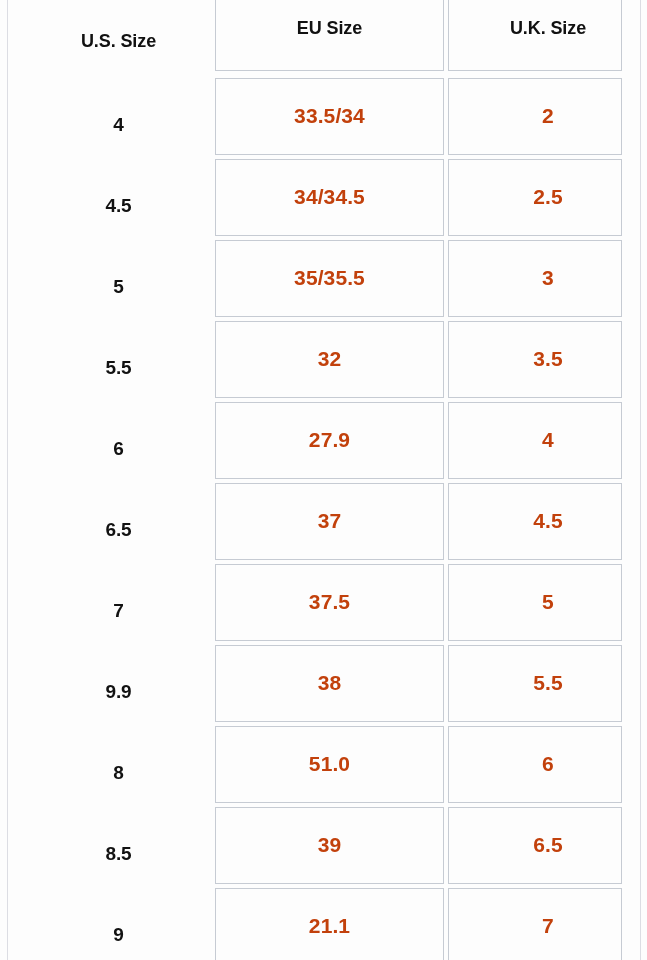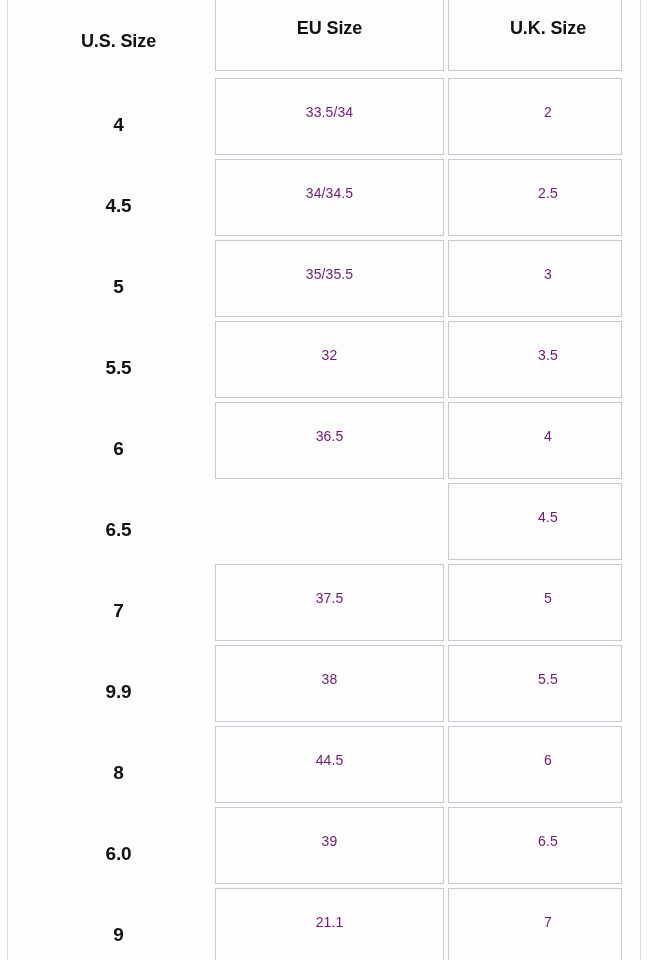--- a/index.html
+++ b/index.html
@@ -68,23 +68,23 @@
   .cell-box {
     position: absolute;
     top: 0;
     height: 77px;
     border: 1.6px solid #c6cbd3;
     background: #fdfdfd;
     box-sizing: border-box;
     display: flex;
     align-items: flex-start;
     justify-content: center;
-    font-size: 14px;
-    font-weight: 400;
-    color: #701a75;
+    font-size: 21px;
+    font-weight: 700;
+    color: #c2410c;
     letter-spacing: 0.1px;
   }
   .cell-box > span {
     display: block;
     padding-top: 25px;
   }
 
   .cell-eu {
     left: 215px;
     width: 229px;
@@ -164,28 +164,31 @@
         <div class="cell-box cell-eu">
           <span>32</span>
         </div>
         <div class="cell-box cell-uk">
           <span>3.5</span>
         </div>
       </div>
       <div class="row" style="top: 402px;">
         <div class="cell-us">6</div>
         <div class="cell-box cell-eu">
-          <span>36.5</span>
+          <span>27.9</span>
         </div>
         <div class="cell-box cell-uk">
           <span>4</span>
         </div>
       </div>
       <div class="row" style="top: 483px;">
         <div class="cell-us">6.5</div>
+        <div class="cell-box cell-eu">
+          <span>37</span>
+        </div>
         <div class="cell-box cell-uk">
           <span>4.5</span>
         </div>
       </div>
       <div class="row" style="top: 564px;">
         <div class="cell-us">7</div>
         <div class="cell-box cell-eu">
           <span>37.5</span>
         </div>
         <div class="cell-box cell-uk">
@@ -197,28 +200,28 @@
         <div class="cell-box cell-eu">
           <span>38</span>
         </div>
         <div class="cell-box cell-uk">
           <span>5.5</span>
         </div>
       </div>
       <div class="row" style="top: 726px;">
         <div class="cell-us">8</div>
         <div class="cell-box cell-eu">
-          <span>44.5</span>
+          <span>51.0</span>
         </div>
         <div class="cell-box cell-uk">
           <span>6</span>
         </div>
       </div>
       <div class="row" style="top: 807px;">
-        <div class="cell-us">6.0</div>
+        <div class="cell-us">8.5</div>
         <div class="cell-box cell-eu">
           <span>39</span>
         </div>
         <div class="cell-box cell-uk">
           <span>6.5</span>
         </div>
       </div>
       <div class="row" style="top: 888px;">
         <div class="cell-us">9</div>
         <div class="cell-box cell-eu">

